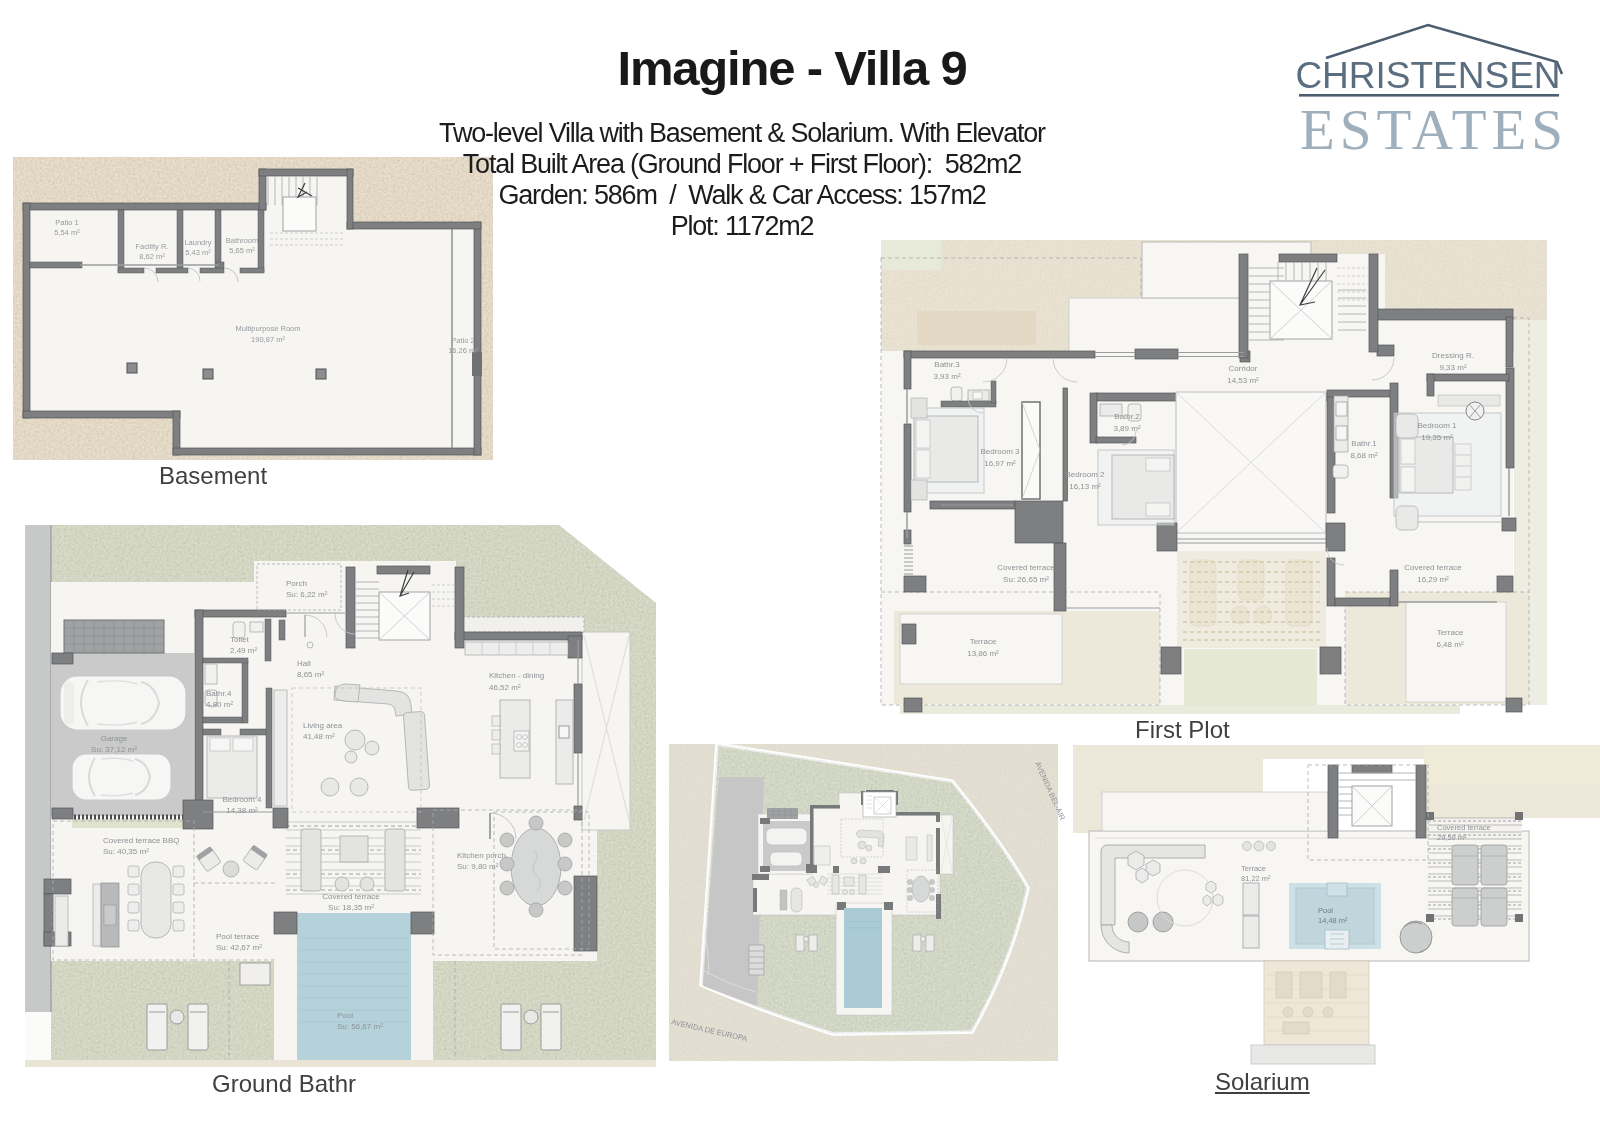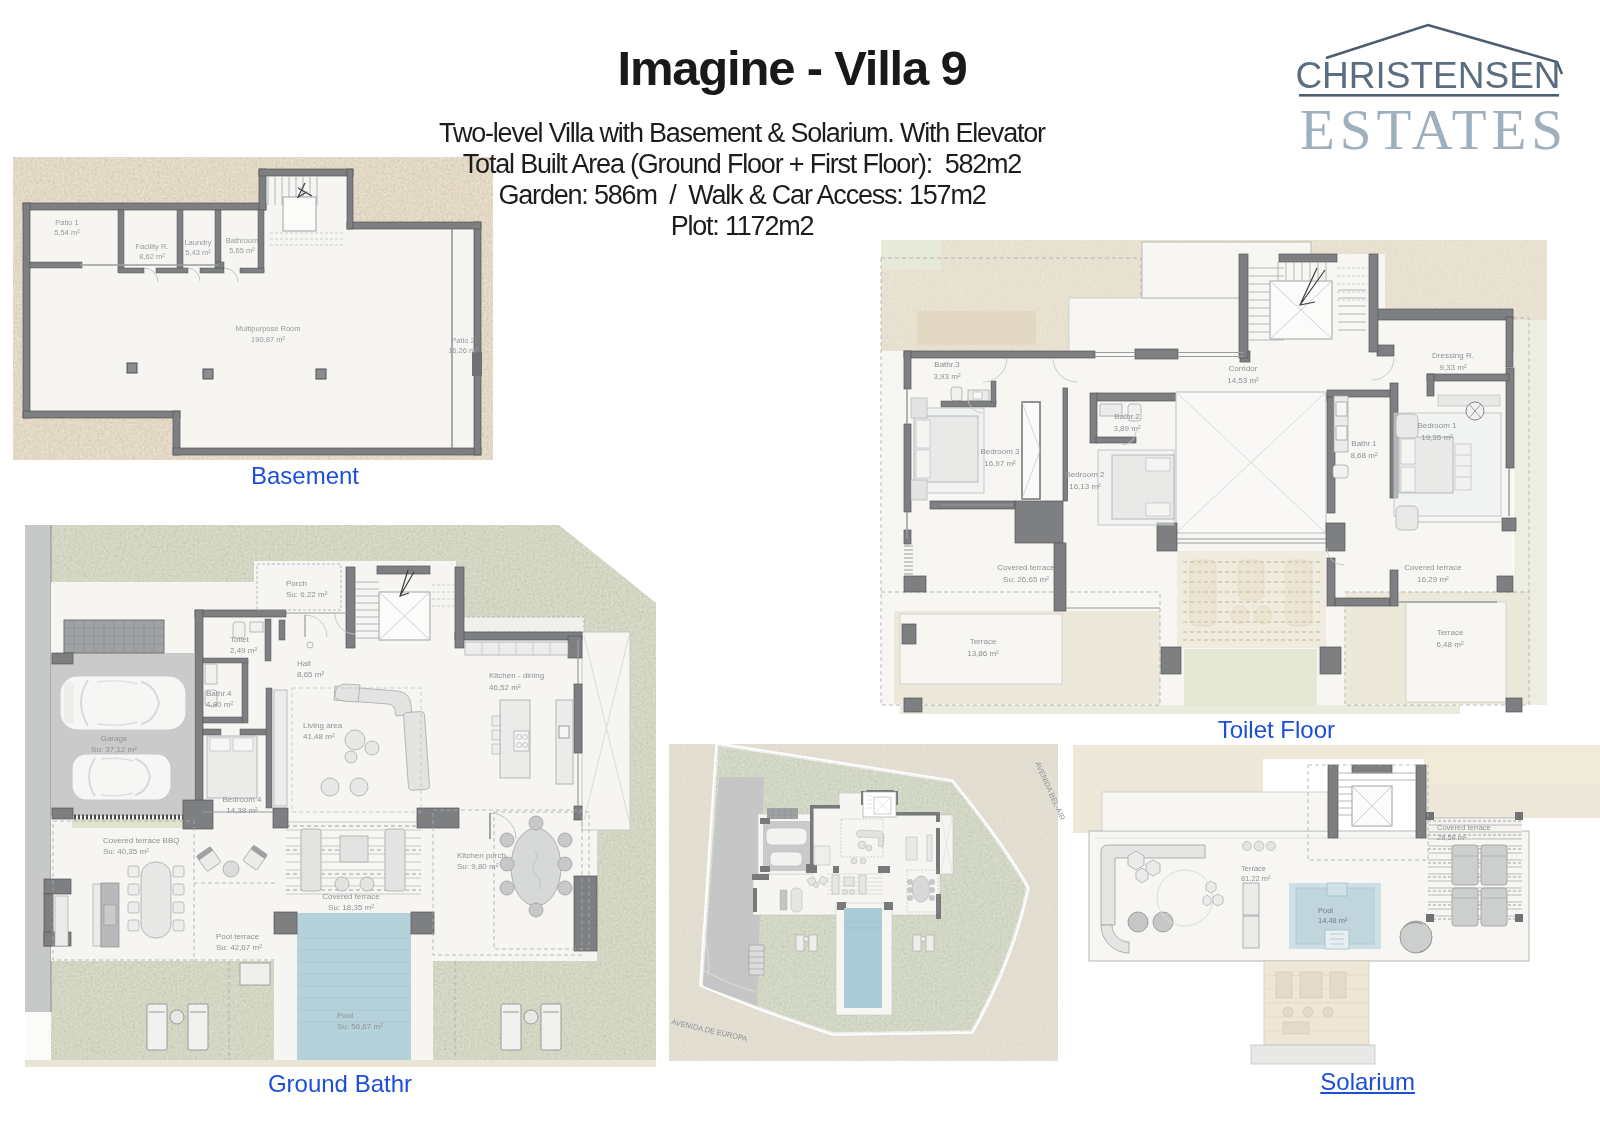--- a/index.html
+++ b/index.html
@@ -2,21 +2,21 @@
 <html><head>
 <meta charset="utf-8">
 <style>
   html,body{margin:0;padding:0;background:#ffffff;}
   .page{position:relative;width:1600px;height:1131px;overflow:hidden;background:#ffffff;
         font-family:"Liberation Sans", sans-serif;}
   .abs{position:absolute;}
   .title{left:-8px;width:1600px;top:40px;text-align:center;font-size:49px;font-weight:bold;
          color:#191919;letter-spacing:-1.2px;}
   .sub{left:0;width:1484px;top:118px;text-align:center;font-size:27px;color:#1c1c1c;line-height:31px;letter-spacing:-1.2px;}
-  .floorlabel{font-size:24px;color:#1d4ed8;text-align:right;}
+  .floorlabel{font-size:24px;color:#404040;text-align:left;}
 </style>
 </head>
 <body>
 <div class="page">
 
 <svg class="abs" style="left:0;top:0" width="1600" height="1131" viewBox="0 0 1600 1131">
 <defs>
   <filter id="speck" x="0%" y="0%" width="100%" height="100%">
     <feTurbulence type="fractalNoise" baseFrequency="0.45" numOctaves="2" seed="7"></feTurbulence>
     <feColorMatrix type="saturate" values="0"></feColorMatrix>
@@ -1029,18 +1029,18 @@
 
 <div class="abs title">Imagine - Villa 9</div>
 
 <div class="abs sub">Two-level Villa with Basement &amp; Solarium. With Elevator<br>
 Total Built Area (Ground Floor + First Floor):&nbsp; 582m2<br>
 Garden: 586m&nbsp; /&nbsp; Walk &amp; Car Access: 157m2<br>
 Plot: 1172m2</div>
 
 <div class="abs floorlabel" style="left:159px;top:462px;width:200px;">Basement</div>
 
-<div class="abs floorlabel" style="left:1135px;top:716px;width:200px;">Toilet Floor</div>
+<div class="abs floorlabel" style="left:1135px;top:716px;width:200px;">First Plot</div>
 
 <div class="abs floorlabel" style="left:212px;top:1070px;width:200px;">Ground Bathr</div>
 
 <div class="abs floorlabel" style="left:1215px;top:1068px;width:200px;text-decoration:underline;">Solarium</div>
 </div>
 
 </body></html>

